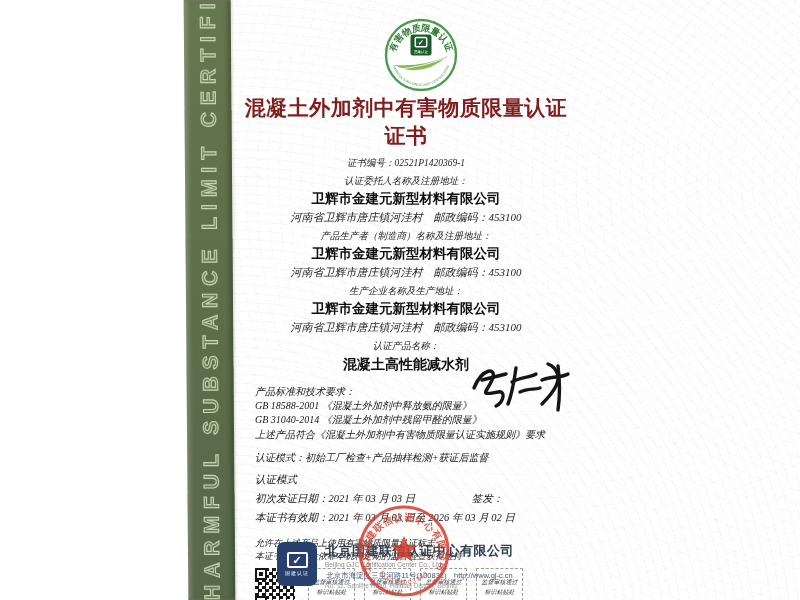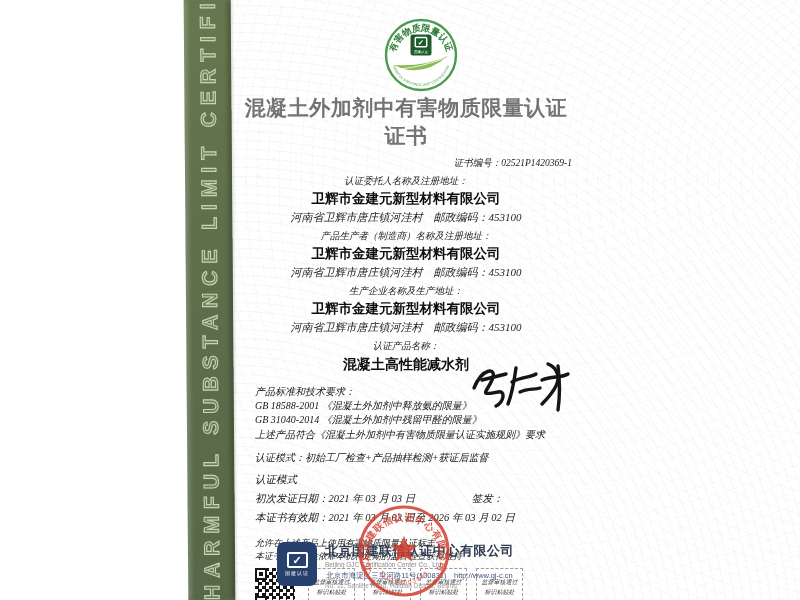--- a/index.html
+++ b/index.html
@@ -30,22 +30,22 @@
     writing-mode:vertical-rl; transform:rotate(180deg);
     text-align:center; line-height:47px;
     font-size:21px; font-weight:bold; letter-spacing:7px; white-space:nowrap;
     color:rgba(206,217,187,0.18);
     -webkit-text-stroke:1.1px #c7d4b2;
   }
   
   .badge { position:absolute; left:383px; top:17px; width:76px; height:76px; z-index:2; }
   
   .content { position:absolute; left:240px; top:94px; width:332px; text-align:center; z-index:2; }
-  .cert-title { font-size:21px; font-weight:bold; letter-spacing:0.5px; color:#737373; font-family:Liberation Mono, monospace; }
-  .cert-no { font-size:9.5px; margin-top:7px; font-family:"Liberation Serif",serif; font-style:italic; color:#222;text-align:right; }
+  .cert-title { font-size:21px; font-weight:bold; letter-spacing:0.5px; color:#7f1d1d; font-family:Liberation Mono, monospace; }
+  .cert-no { font-size:9.5px; margin-top:7px; font-family:"Liberation Serif",serif; font-style:italic; color:#222; }
   .party-label { font-size:9.5px; margin-top:5px; font-family:"Liberation Serif",serif; font-style:italic; color:#222; }
   .party-name { font-size:13.5px; font-weight:bold; margin-top:2px; color:#0e0e0e; }
   .party-addr { font-size:11px; margin-top:2px; font-family:"Liberation Serif",serif; font-style:italic; color:#1c1c1c; }
   .product-name { font-size:14px; font-weight:bold; margin-top:3px; color:#0e0e0e; }
   .left-block { text-align:left; padding-left:15px; font-family:"Liberation Serif",serif; font-style:italic; }
   .standards { margin-top:11px; font-size:10px; line-height:1.42; color:#161616; }
   .mode-line { margin-top:9px; font-size:10px; color:#161616;font-style:italic; }
   .grant-line { margin-top:8px; font-size:10.5px; color:#161616; }
   .date-line { margin-top:5px; font-size:10.5px; color:#161616; }
   .sign-label { margin-left:54px; }

